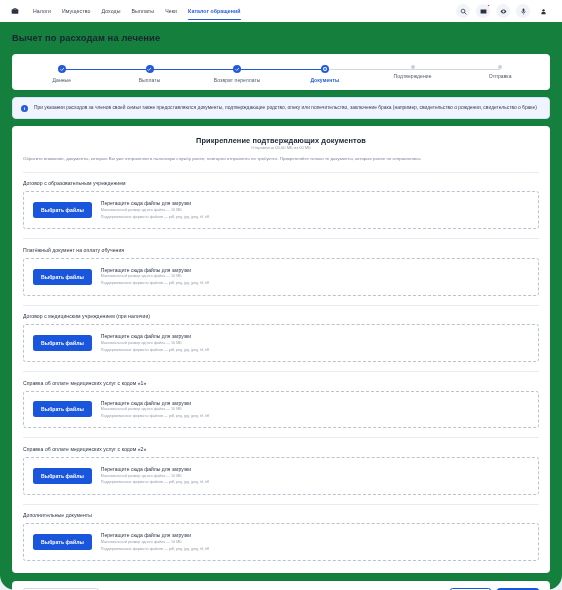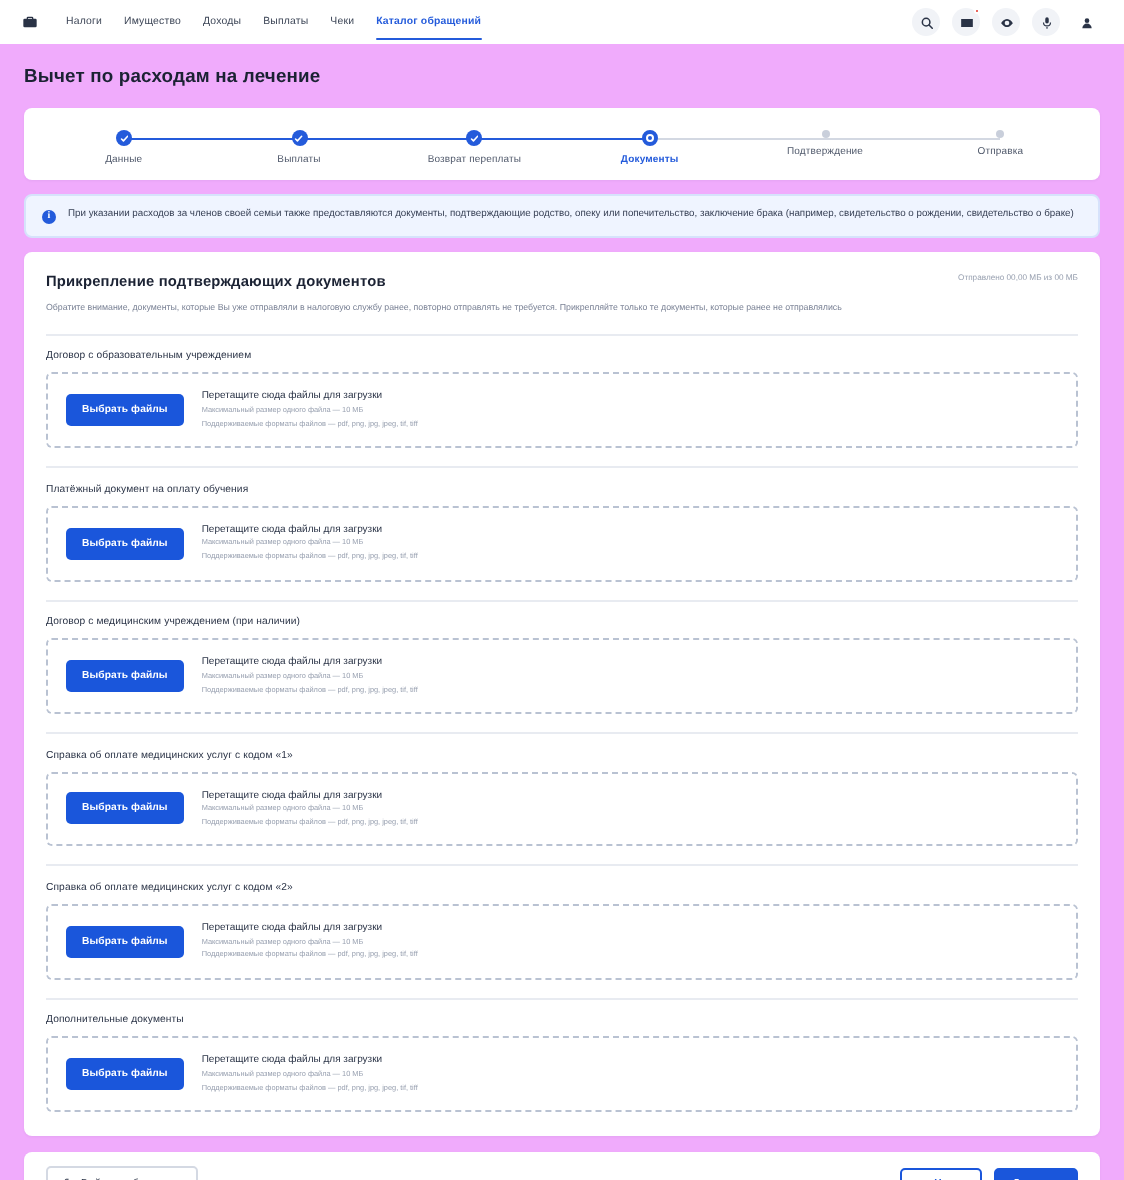--- a/index.html
+++ b/index.html
@@ -3,21 +3,21 @@
 <meta charset="utf-8">
 <style>
   * { box-sizing: border-box; margin: 0; padding: 0; }
   html, body {
     width: 562px; height: 590px;
     font-family: "Liberation Sans", sans-serif;
     background: #eef1f7;
     color: #1c2434;
     overflow: hidden;
   }
-  .page { width: 562px; height: 590px; position: relative; background: #f0abfc; }
+  .page { width: 562px; height: 590px; position: relative; background: #15803d; border-radius: 15px; }
 
   
   .topbar {
     height: 22px; background: #ffffff;
     display: flex; align-items: center;
     padding: 0 8px; position: relative;
   }
   .home-icon { width: 14px; height: 22px; display: flex; align-items: center; justify-content: center; }
   .nav-items { display: flex; align-items: center; gap: 11px; margin-left: 11px; }
   .nav-item {
@@ -89,21 +89,21 @@
     display: flex; align-items: center; justify-content: center; margin-top: .5px;
     font-family: "Liberation Serif", serif;
   }
   .banner-text { font-size: 4.9px; line-height: 1.65; color: #384156; }
 
   
   .card {
     background: #ffffff; border-radius: 4px; padding: 10px 11px 12px 11px;
     box-shadow: 0 .5px 1.5px rgba(20,40,80,.05);
   }
-  .card-head { display: flex; align-items: flex-start; justify-content: space-between; }
+  .card-head { display: flex; align-items: center; justify-content: space-between; flex-direction: column; }
   .card-title { font-size: 7.4px; font-weight: bold; color: #1b2233; letter-spacing: .1px; }
   .card-meta { font-size: 4.1px; color: #98a0b0; white-space: nowrap; }
   .card-note { font-size: 4.4px; color: #7b8396; margin-top: 6px; line-height: 1.5; }
 
   .divider { height: .7px; background: #e8ebf1; margin: 9px 0 0 0; }
 
   
   .upload-section { padding-top: 8px; }
   .upload-label { font-size: 5.1px; color: #2a3346; margin-bottom: 5px; letter-spacing: .06px; }
   .dropzone {

